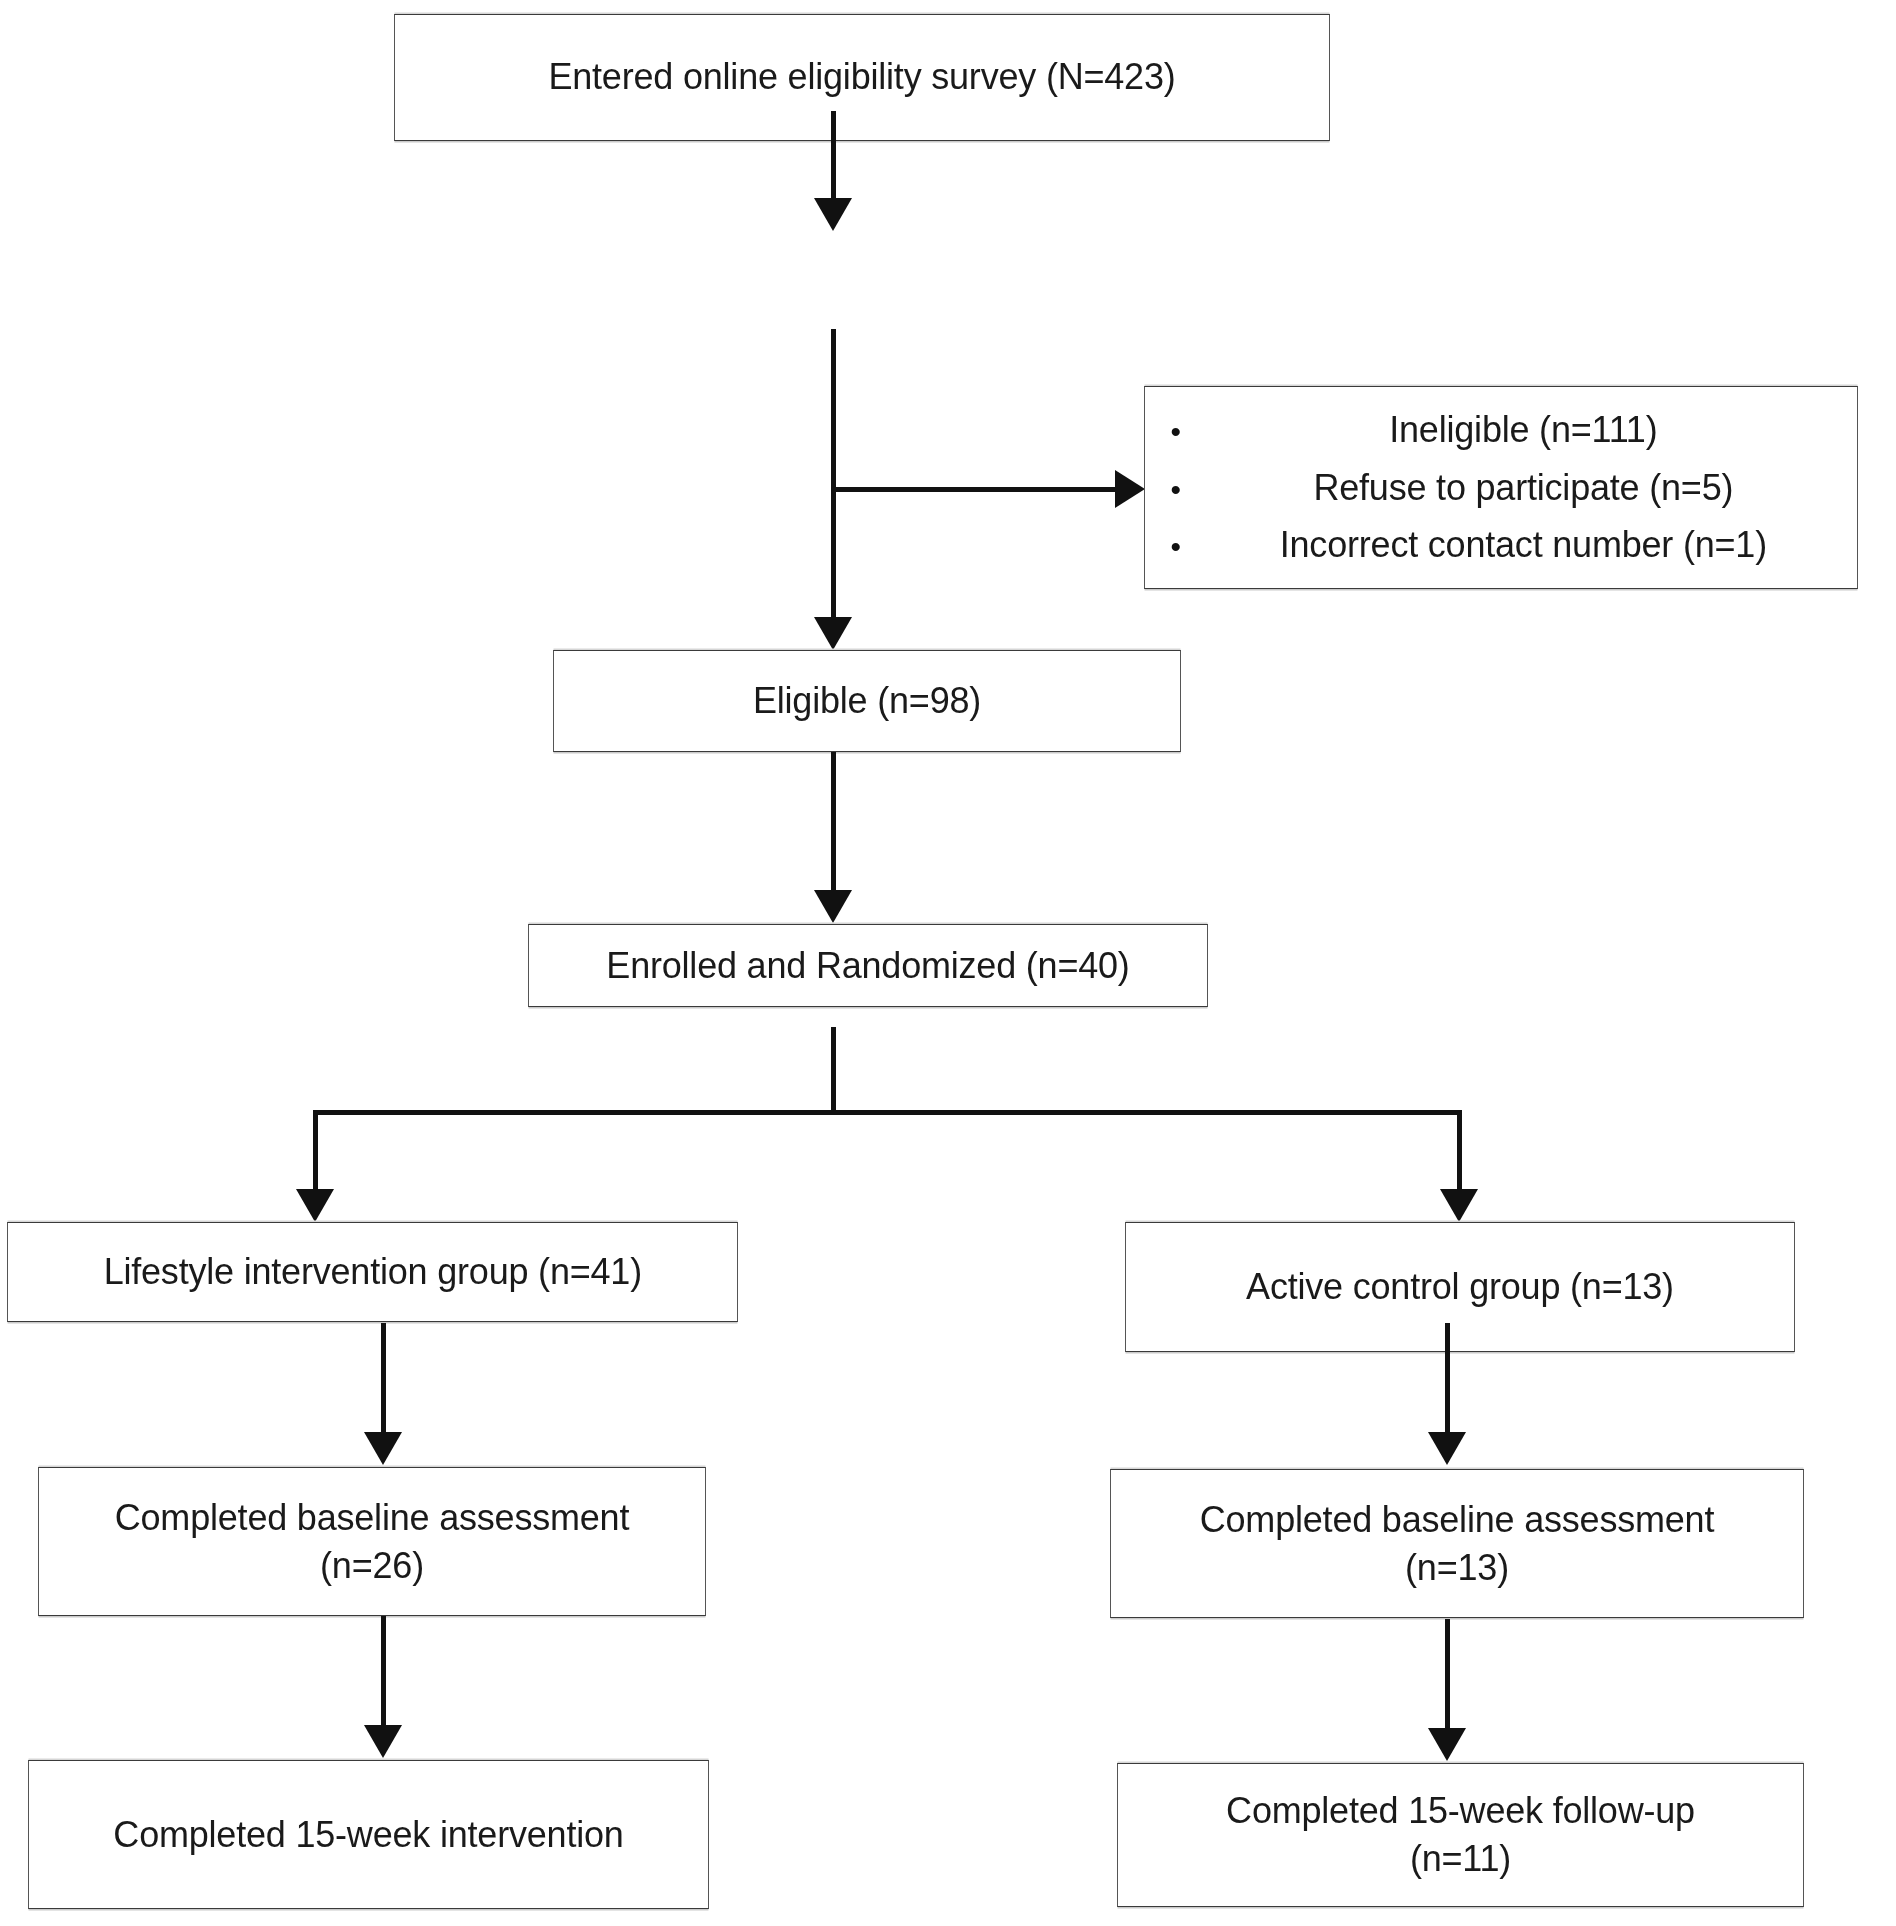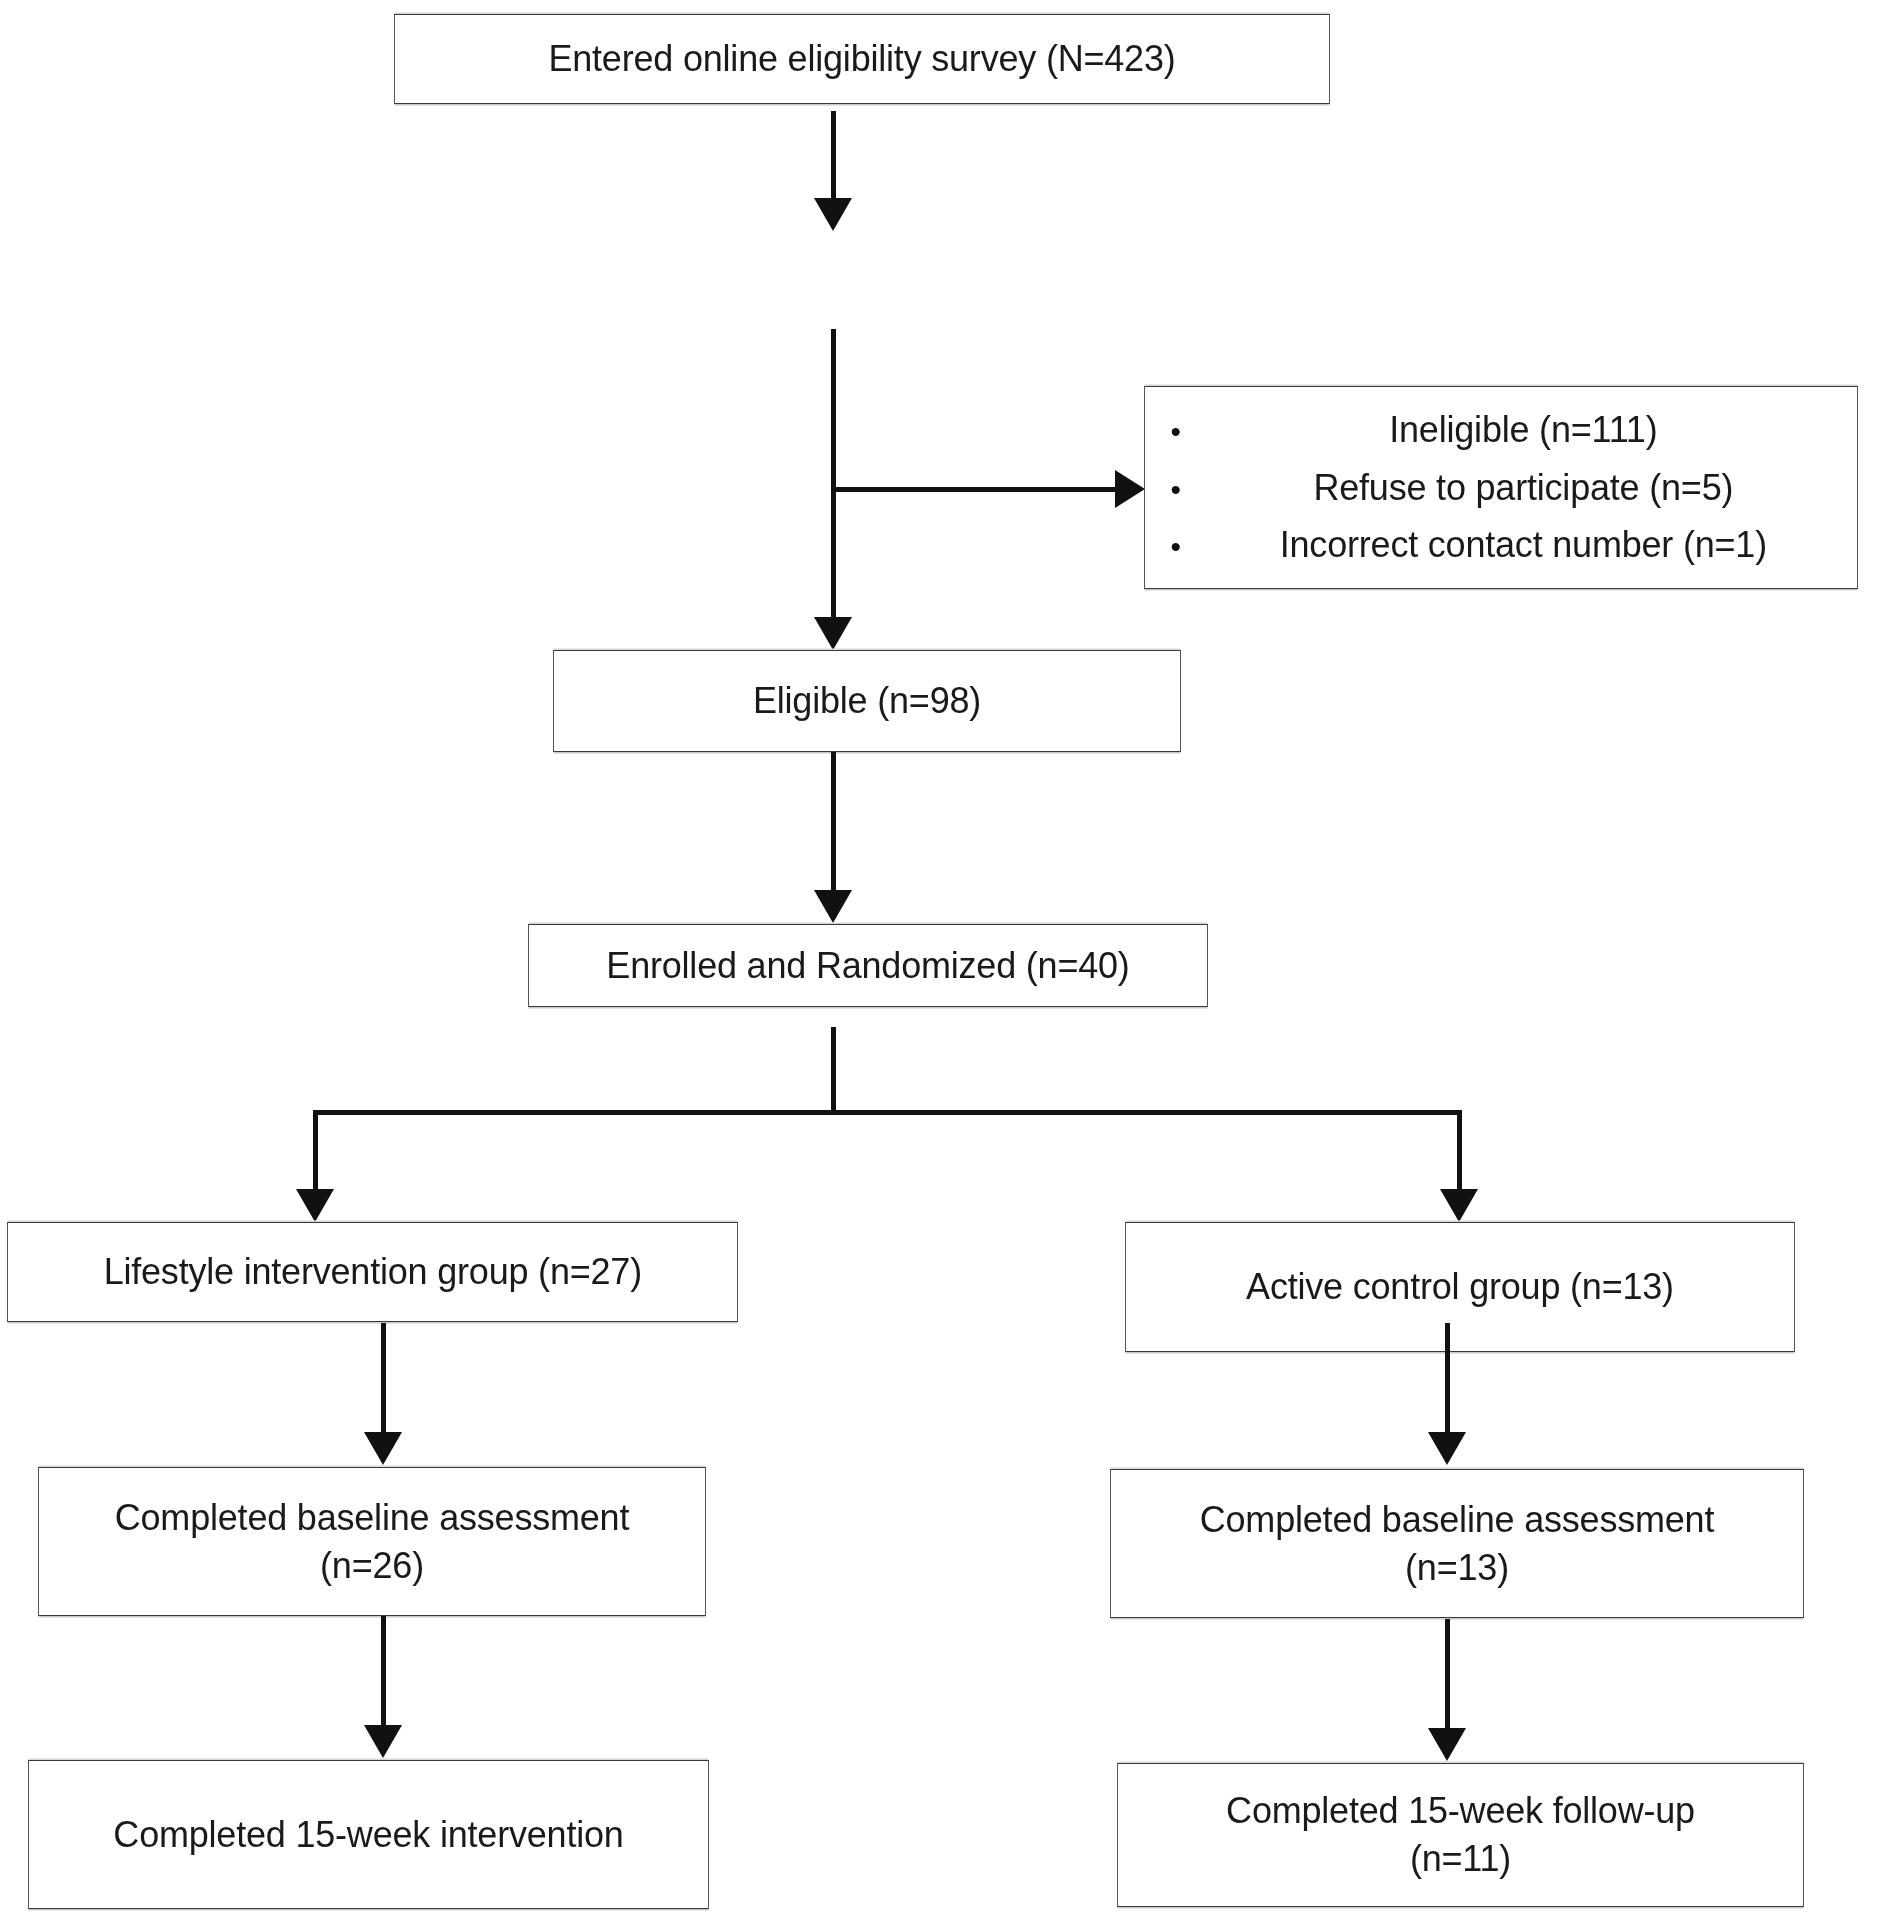--- a/index.html
+++ b/index.html
@@ -97,21 +97,21 @@
     border-top: 19.6px solid transparent;
     border-bottom: 19.6px solid transparent;
     border-left: 30px solid #111111;
   }
 </style>
 </head>
 <body>
 
 <div id="canvas">
 
-  <div class="fbox" style="left:394px; top:13.7px; width:936px; height:90px;">
+  <div class="fbox" style="left:394px; top:13.7px; width:936px; height:127px;">
     <span class="txt">Entered online eligibility survey (N=423)</span>
   </div>
 
   <div class="vline" style="left:831px; top:111px; height:89px;"></div>
   <div class="arrow-down" style="left:814px; top:198px;"></div>
 
 
   <div class="vline" style="left:831px; top:329px; height:289px;"></div>
   <div class="arrow-down" style="left:814px; top:617px;"></div>
 
@@ -148,21 +148,21 @@
   </div>
 
   <div class="vline" style="left:831px; top:1027px; height:88px;"></div>
   <div class="hline" style="left:313px; top:1110px; width:1149px;"></div>
   <div class="vline" style="left:313px; top:1110px; height:83px;"></div>
   <div class="arrow-down" style="left:296px; top:1189px;"></div>
   <div class="vline" style="left:1457px; top:1110px; height:83px;"></div>
   <div class="arrow-down" style="left:1440px; top:1189px;"></div>
 
   <div class="fbox" style="left:7.3px; top:1222px; width:731px; height:100px;">
-    <span class="txt">Lifestyle intervention group (n=27)</span>
+    <span class="txt">Lifestyle intervention group (n=41)</span>
   </div>
 
   <div class="fbox" style="left:1125px; top:1222px; width:670px; height:130px;">
     <span class="txt">Active control group (n=13)</span>
   </div>
 
   <div class="vline" style="left:381px; top:1323px; height:112px;"></div>
   <div class="arrow-down" style="left:364px; top:1432px;"></div>
 
   <div class="vline" style="left:1445px; top:1323px; height:112px;"></div>

